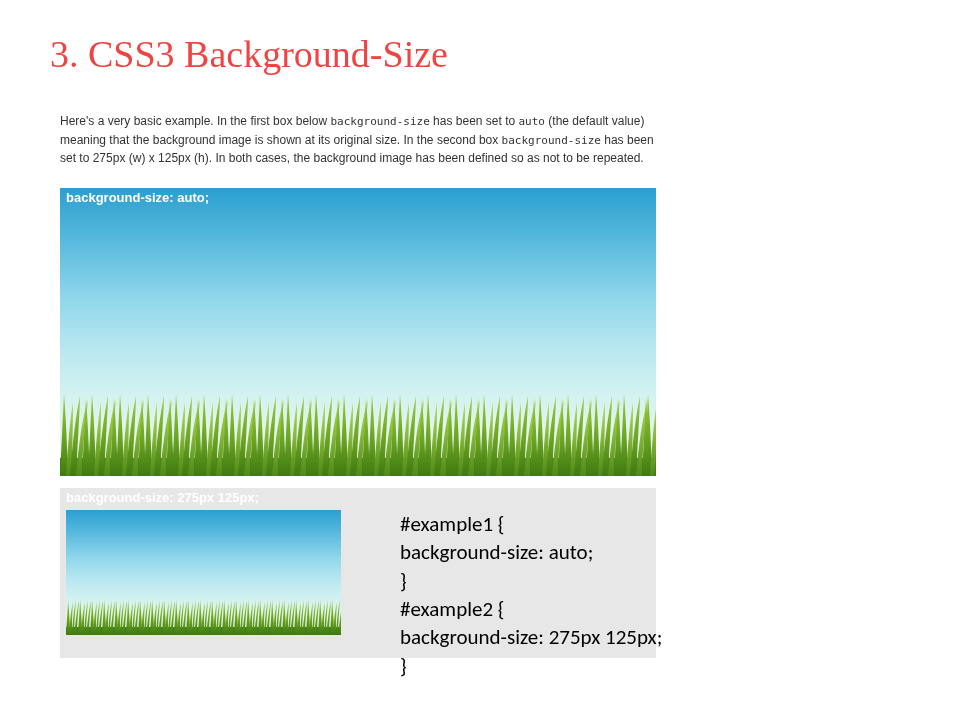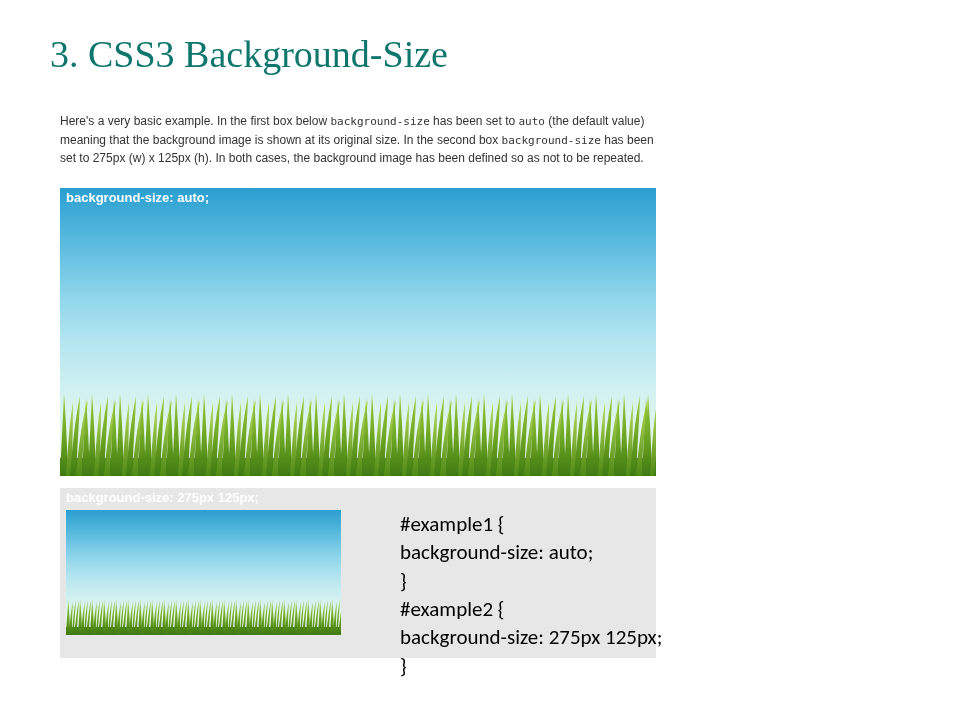--- a/index.html
+++ b/index.html
@@ -15,21 +15,21 @@
     width: 960px;
     height: 720px;
     box-sizing: border-box;
   }
   .title {
     position: absolute;
     left: 50px;
     top: 32px;
     font-family: Georgia, "Times New Roman", serif;
     font-size: 38px;
-    color: #0f766e;
+    color: #ef4444;
     font-weight: 400;
   }
 
   .intro {
     position: absolute;
     left: 60px;
     top: 112px;
     width: 600px;
     font-size: 12px;
     line-height: 1.55;

